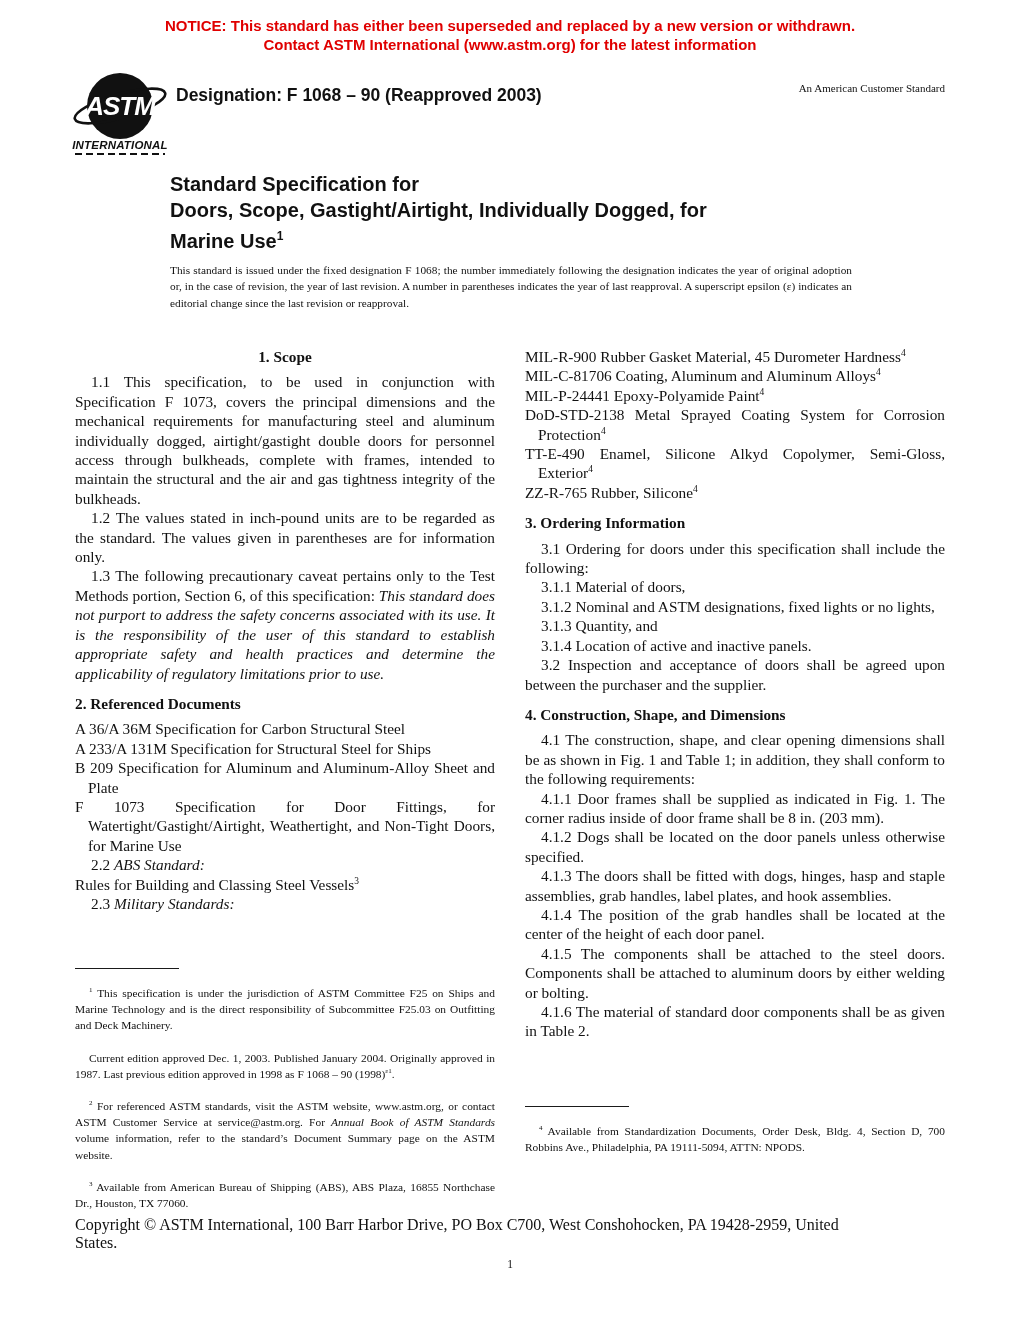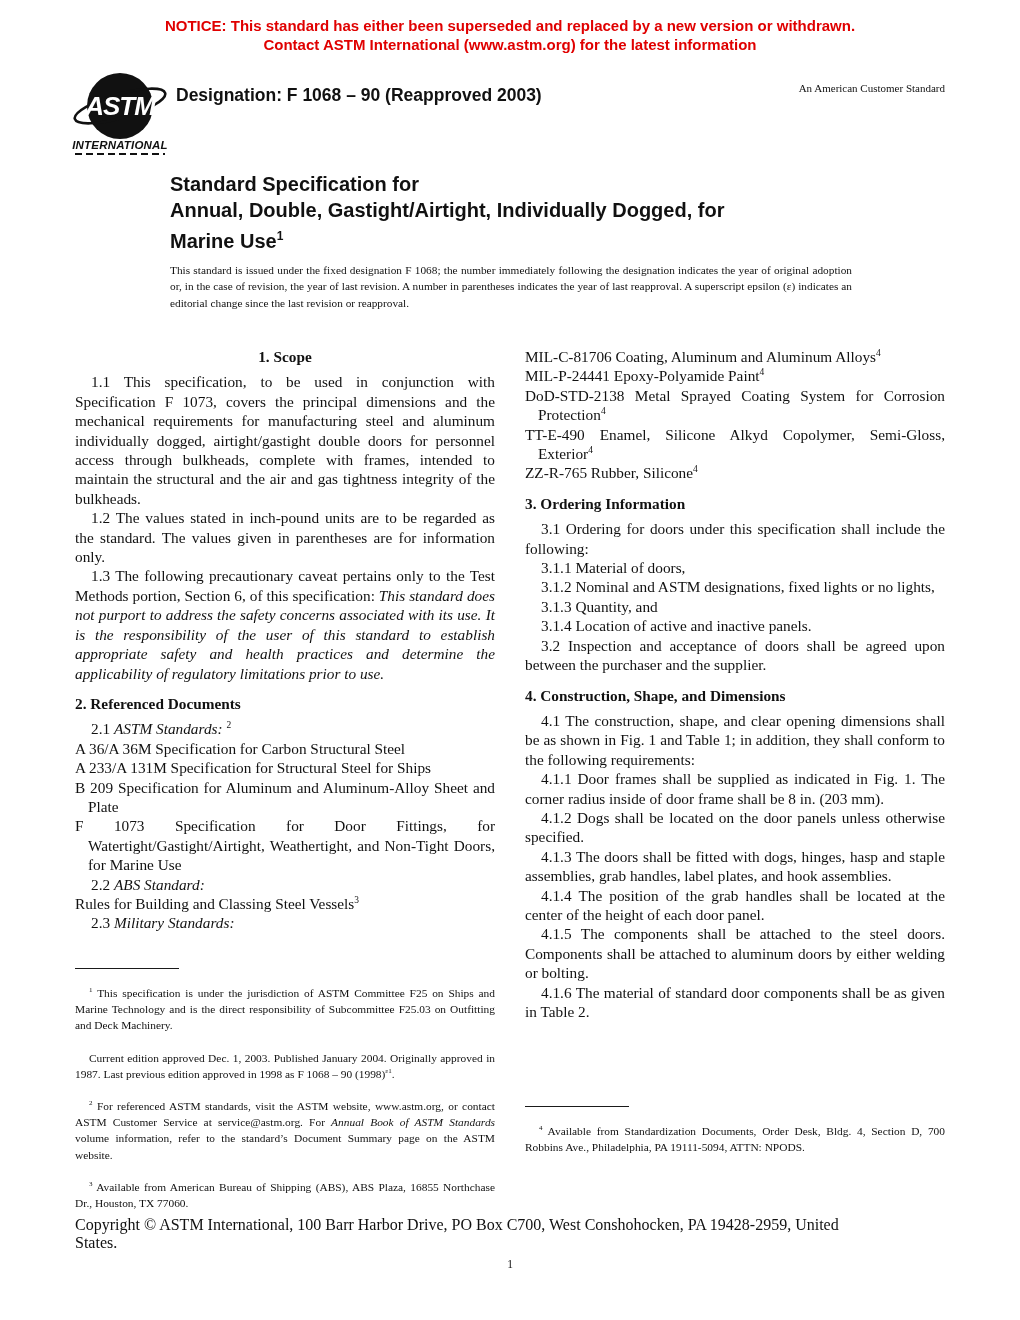--- a/index.html
+++ b/index.html
@@ -109,42 +109,42 @@
       <text x="48" y="81" text-anchor="middle" fill="#111" font-family="Liberation Sans, sans-serif" font-size="11.5" font-weight="bold" font-style="italic" letter-spacing="0.2">INTERNATIONAL</text>
       <line x1="3" y1="86" x2="93" y2="86" stroke="#111" stroke-width="2" stroke-dasharray="7 4"></line>
     </svg>
   </div>
 
   <div class="designation">Designation: F 1068 – 90 (Reapproved 2003)</div>
   <div class="ansi-note">An American Customer Standard</div>
 
   <div class="title-block">
     <div>Standard Specification for</div>
-    <div>Annual, Double, Gastight/Airtight, Individually Dogged, for</div>
+    <div>Doors, Scope, Gastight/Airtight, Individually Dogged, for</div>
     <div><span>Marine Use</span><sup>1</sup></div>
   </div>
 
   <div class="preamble">This standard is issued under the fixed designation F 1068; the number immediately following the designation indicates the year of original adoption or, in the case of revision, the year of last revision. A number in parentheses indicates the year of last reapproval. A superscript epsilon (ε) indicates an editorial change since the last revision or reapproval.</div>
 
   <div class="col col-left">
       <div class="blk blk-h"><span>1.  Scope</span></div>
       <div class="blk blk-p"><span>1.1  This specification, to be used in conjunction with Specification F 1073, covers the principal dimensions and the mechanical requirements for manufacturing steel and aluminum individually dogged, airtight/gastight double doors for personnel access through bulkheads, complete with frames, intended to maintain the structural and the air and gas tightness integrity of the bulkheads.</span></div>
       <div class="blk blk-p"><span>1.2  The values stated in inch-pound units are to be regarded as the standard. The values given in parentheses are for information only.</span></div>
       <div class="blk blk-p"><span>1.3  The following precautionary caveat pertains only to the Test Methods portion, Section 6, of this specification: </span><span class="s-i">This standard does not purport to address the safety concerns associated with its use. It is the responsibility of the user of this standard to establish appropriate safety and health practices and determine the applicability of regulatory limitations prior to use.</span></div>
       <div class="blk blk-h"><span>2.  Referenced Documents</span></div>
-      <div class="blk blk-p"><span>2.1  </span><span class="s-i">ASTM Standards:</span><span> </span><span class="s-sup">2</span></div>
       <div class="blk blk-ref"><span>A 36/A 36M  Specification for Carbon Structural Steel</span></div>
       <div class="blk blk-ref"><span>A 233/A 131M  Specification for Structural Steel for Ships</span></div>
       <div class="blk blk-ref"><span>B 209  Specification for Aluminum and Aluminum-Alloy Sheet and Plate</span></div>
       <div class="blk blk-ref"><span>F 1073  Specification for Door Fittings, for Watertight/Gastight/Airtight, Weathertight, and Non-Tight Doors, for Marine Use</span></div>
       <div class="blk blk-p"><span>2.2  </span><span class="s-i">ABS Standard:</span></div>
       <div class="blk blk-ref"><span>Rules for Building and Classing Steel Vessels</span><span class="s-sup">3</span></div>
       <div class="blk blk-p"><span>2.3  </span><span class="s-i">Military Standards:</span></div>
     </div>
   <div class="col col-right">
+      <div class="blk blk-ref"><span>MIL-R-900  Rubber Gasket Material, 45 Durometer Hardness</span><span class="s-sup">4</span></div>
       <div class="blk blk-ref"><span>MIL-C-81706  Coating, Aluminum and Aluminum Alloys</span><span class="s-sup">4</span></div>
       <div class="blk blk-ref"><span>MIL-P-24441  Epoxy-Polyamide Paint</span><span class="s-sup">4</span></div>
       <div class="blk blk-ref"><span>DoD-STD-2138  Metal Sprayed Coating System for Corrosion Protection</span><span class="s-sup">4</span></div>
       <div class="blk blk-ref"><span>TT-E-490  Enamel, Silicone Alkyd Copolymer, Semi-Gloss, Exterior</span><span class="s-sup">4</span></div>
       <div class="blk blk-ref"><span>ZZ-R-765  Rubber, Silicone</span><span class="s-sup">4</span></div>
       <div class="blk blk-h"><span>3.  Ordering Information</span></div>
       <div class="blk blk-p"><span>3.1  Ordering for doors under this specification shall include the following:</span></div>
       <div class="blk blk-p"><span>3.1.1  Material of doors,</span></div>
       <div class="blk blk-p"><span>3.1.2  Nominal and ASTM designations, fixed lights or no lights,</span></div>
       <div class="blk blk-p"><span>3.1.3  Quantity, and</span></div>

